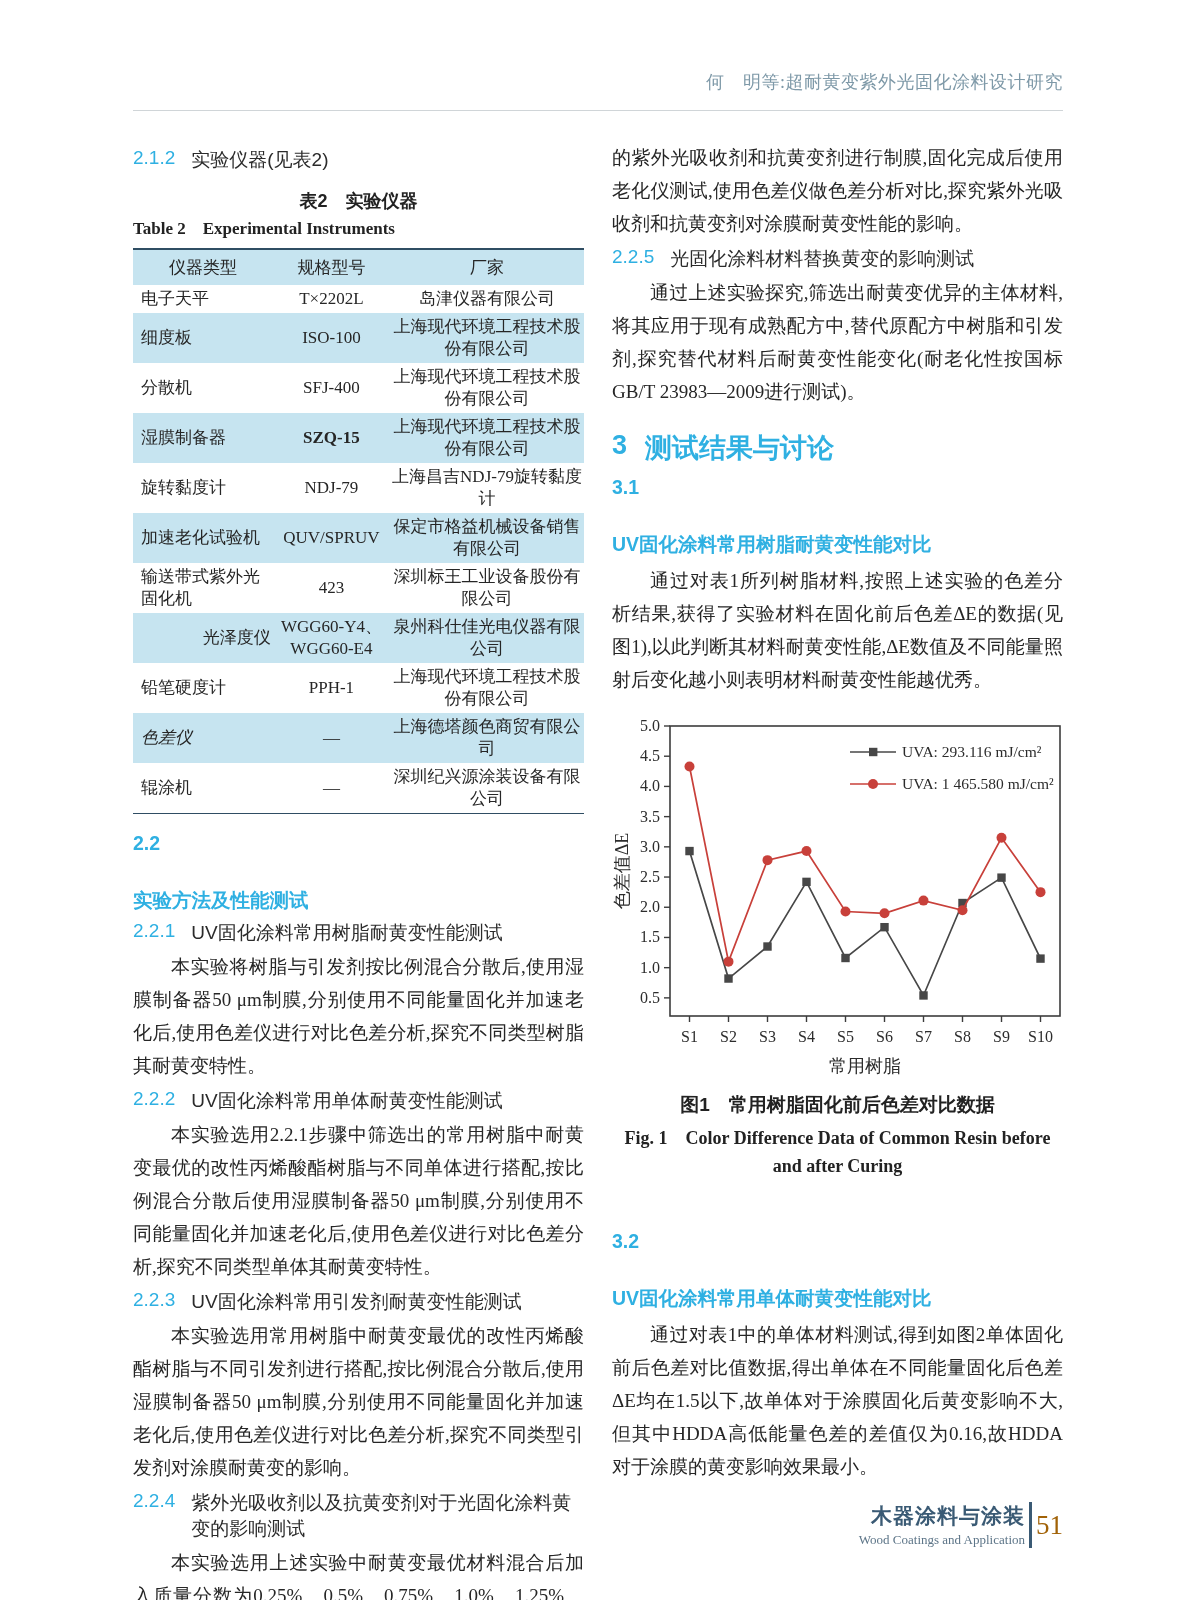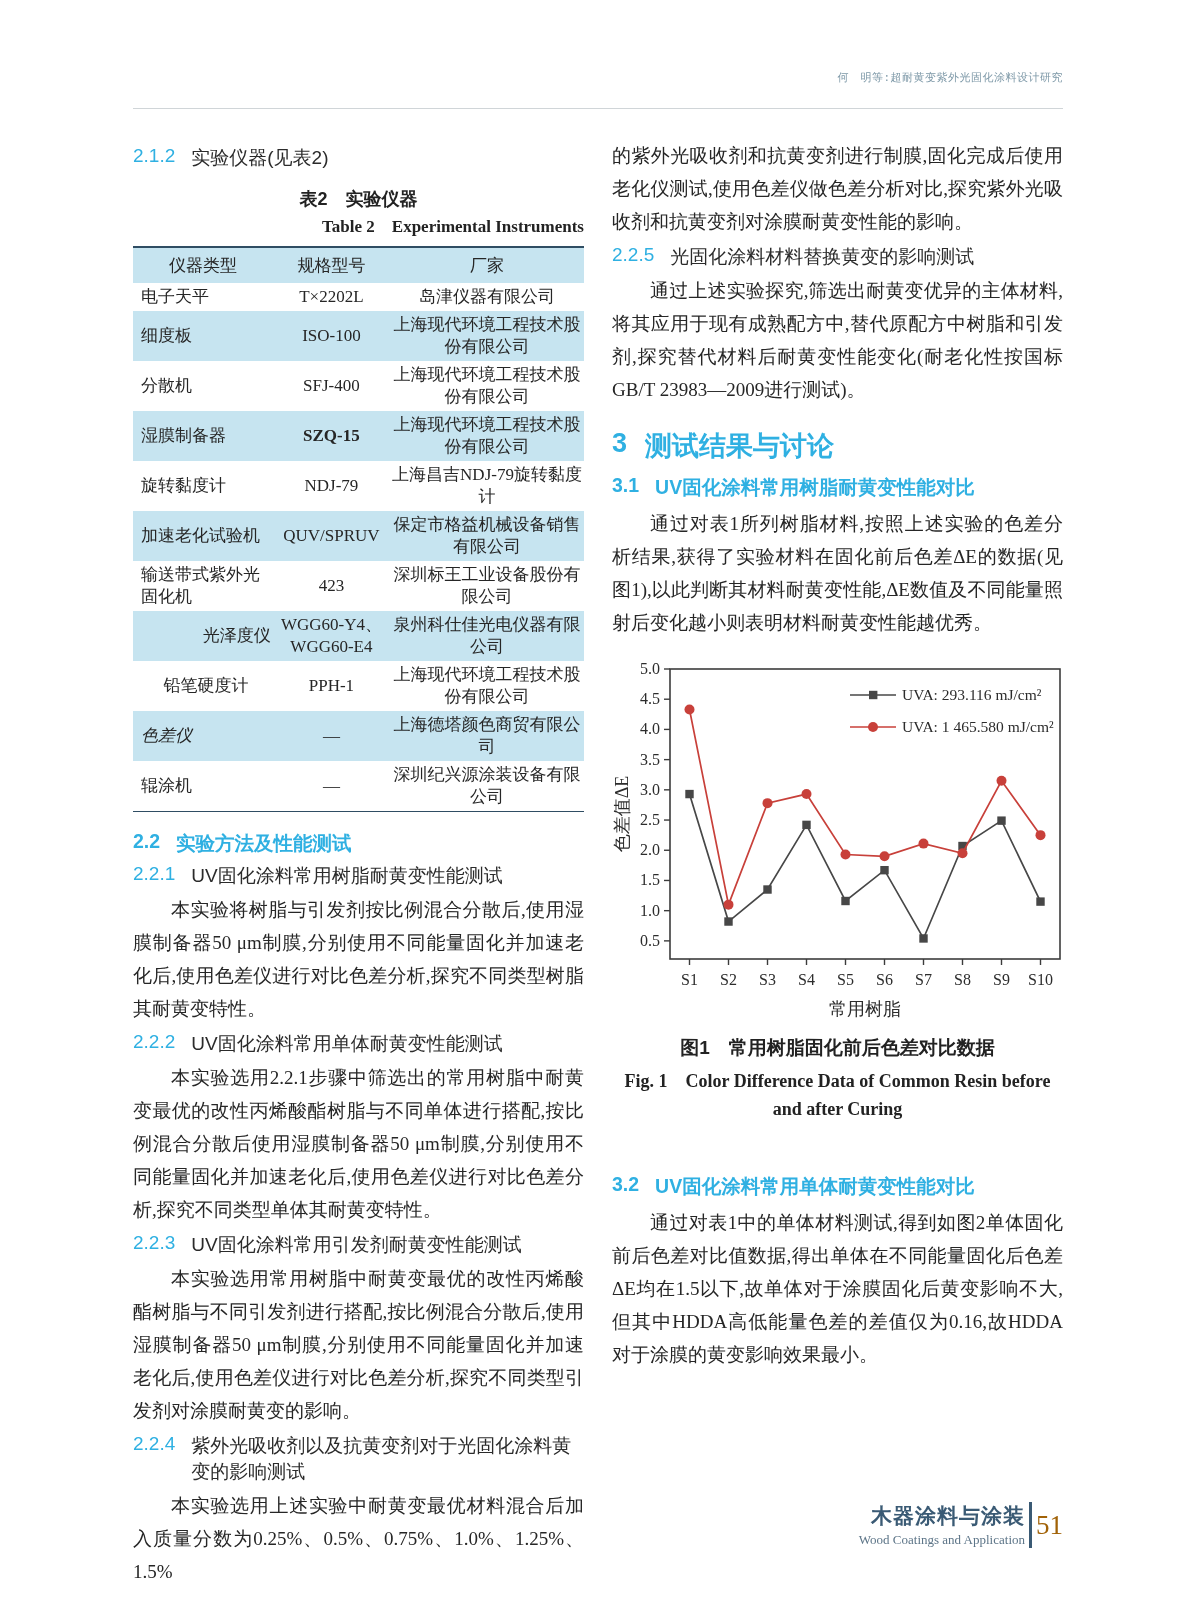--- a/index.html
+++ b/index.html
@@ -4,43 +4,43 @@
 <style>
   html,body{margin:0;padding:0;}
   body{
     width:1187px;height:1600px;position:relative;background:#ffffff;
     font-family:"Liberation Serif","DejaVu Serif",serif;color:#262626;
     -webkit-font-smoothing:antialiased;
   }
   .page{position:absolute;inset:0;padding:70px 124px 0 133px;box-sizing:border-box;}
   
   .runhead{
-    text-align:right;font-family:Liberation Mono, monospace;
-    font-size:11px;color:#7e99a8;padding-bottom:23px;letter-spacing:.5px;
+    text-align:right;font-family:Liberation Serif, serif;
+    font-size:18px;color:#7e99a8;padding-bottom:16px;letter-spacing:.5px;
     border-bottom:1.5px solid #d0d5d8;margin-bottom:30px;
   }
   .cols{display:flex;gap:28px;}
   .col{width:451px;flex:0 0 451px;}
   
   .h1{font-family:"Liberation Sans","DejaVu Sans",sans-serif;font-weight:bold;
       color:#2fb0e2;font-size:27px;margin:22px 0 10px 0;display:flex;gap:18px;}
   .h2{font-family:"Liberation Sans","DejaVu Sans",sans-serif;font-weight:bold;
-      color:#2fb0e2;font-size:19.5px;margin:10px 0 6px 0;display:flex;gap:16px;}
+      color:#2fb0e2;font-size:19.5px;margin:10px 0 6px 0;display:flex;gap:32px;flex-direction:column;}
   .h2 .t{color:#2fb0e2;}
   .h3{font-family:"Liberation Sans","DejaVu Sans",sans-serif;font-size:19px;
       margin:6px 0 4px 0;display:flex;}
   .h3 .num{color:#2fb0e2;flex:0 0 auto;margin-right:16px;}
   .h3 .t{color:#2b2b2b;flex:1;}
   .para{font-size:19px;line-height:33px;text-align:justify;text-indent:2em;
         margin:0 0 2px 0;}
   
   .tblbox{margin:16px 0 18px 0;}
   .tbl-title-zh{text-align:center;font-family:"Liberation Sans","DejaVu Sans",sans-serif;
       font-weight:bold;font-size:18px;color:#222;}
-  .tbl-title-en{text-align:right;font-weight:bold;font-size:17px;color:#222;margin-top:4px;}
+  .tbl-title-en{text-align:left;font-weight:bold;font-size:17px;color:#222;margin-top:4px;}
   table.instr{width:100%;border-collapse:collapse;margin-top:8px;font-size:17px;
       border-top:2.5px solid #2f4d63;border-bottom:1.5px solid #2f4d63;}
   table.instr th{background:#c6e4f0;font-weight:normal;padding:6px 2px;text-align:center;}
   table.instr td{padding:3px 2px;line-height:22px;text-align:center;vertical-align:middle;}
   table.instr td:first-child{text-align:left;padding-left:8px;}
   table.instr tr.alt{background:#c6e4f0;}
   
   .figure{margin:14px 0 6px 0;text-align:center;}
   .figcap-zh{text-align:center;font-family:"Liberation Sans","DejaVu Sans",sans-serif;
       font-weight:bold;font-size:19px;color:#222;margin-top:6px;}
@@ -118,21 +118,21 @@
                 <td style="width: 31%; margin-left: 34px;">输送带式紫外光固化机</td>
                 <td style="width: 26%;">423</td>
                 <td style="width: 43%;">深圳标王工业设备股份有限公司</td>
               </tr>
               <tr class="alt">
                 <td style="width: 31%; text-align: right;">光泽度仪</td>
                 <td style="width: 26%;">WGG60-Y4、WGG60-E4</td>
                 <td style="width: 43%;">泉州科仕佳光电仪器有限公司</td>
               </tr>
               <tr>
-                <td style="width: 31%; text-align: center;">铅笔硬度计</td>
+                <td style="width: 31%;">铅笔硬度计</td>
                 <td style="width: 26%;">PPH-1</td>
                 <td style="width: 43%;">上海现代环境工程技术股份有限公司</td>
               </tr>
               <tr class="alt">
                 <td style="width: 31%; font-style: italic;">色差仪</td>
                 <td style="width: 26%;">—</td>
                 <td style="width: 43%;">上海德塔颜色商贸有限公司</td>
               </tr>
               <tr>
                 <td style="width: 31%;">辊涂机</td>

